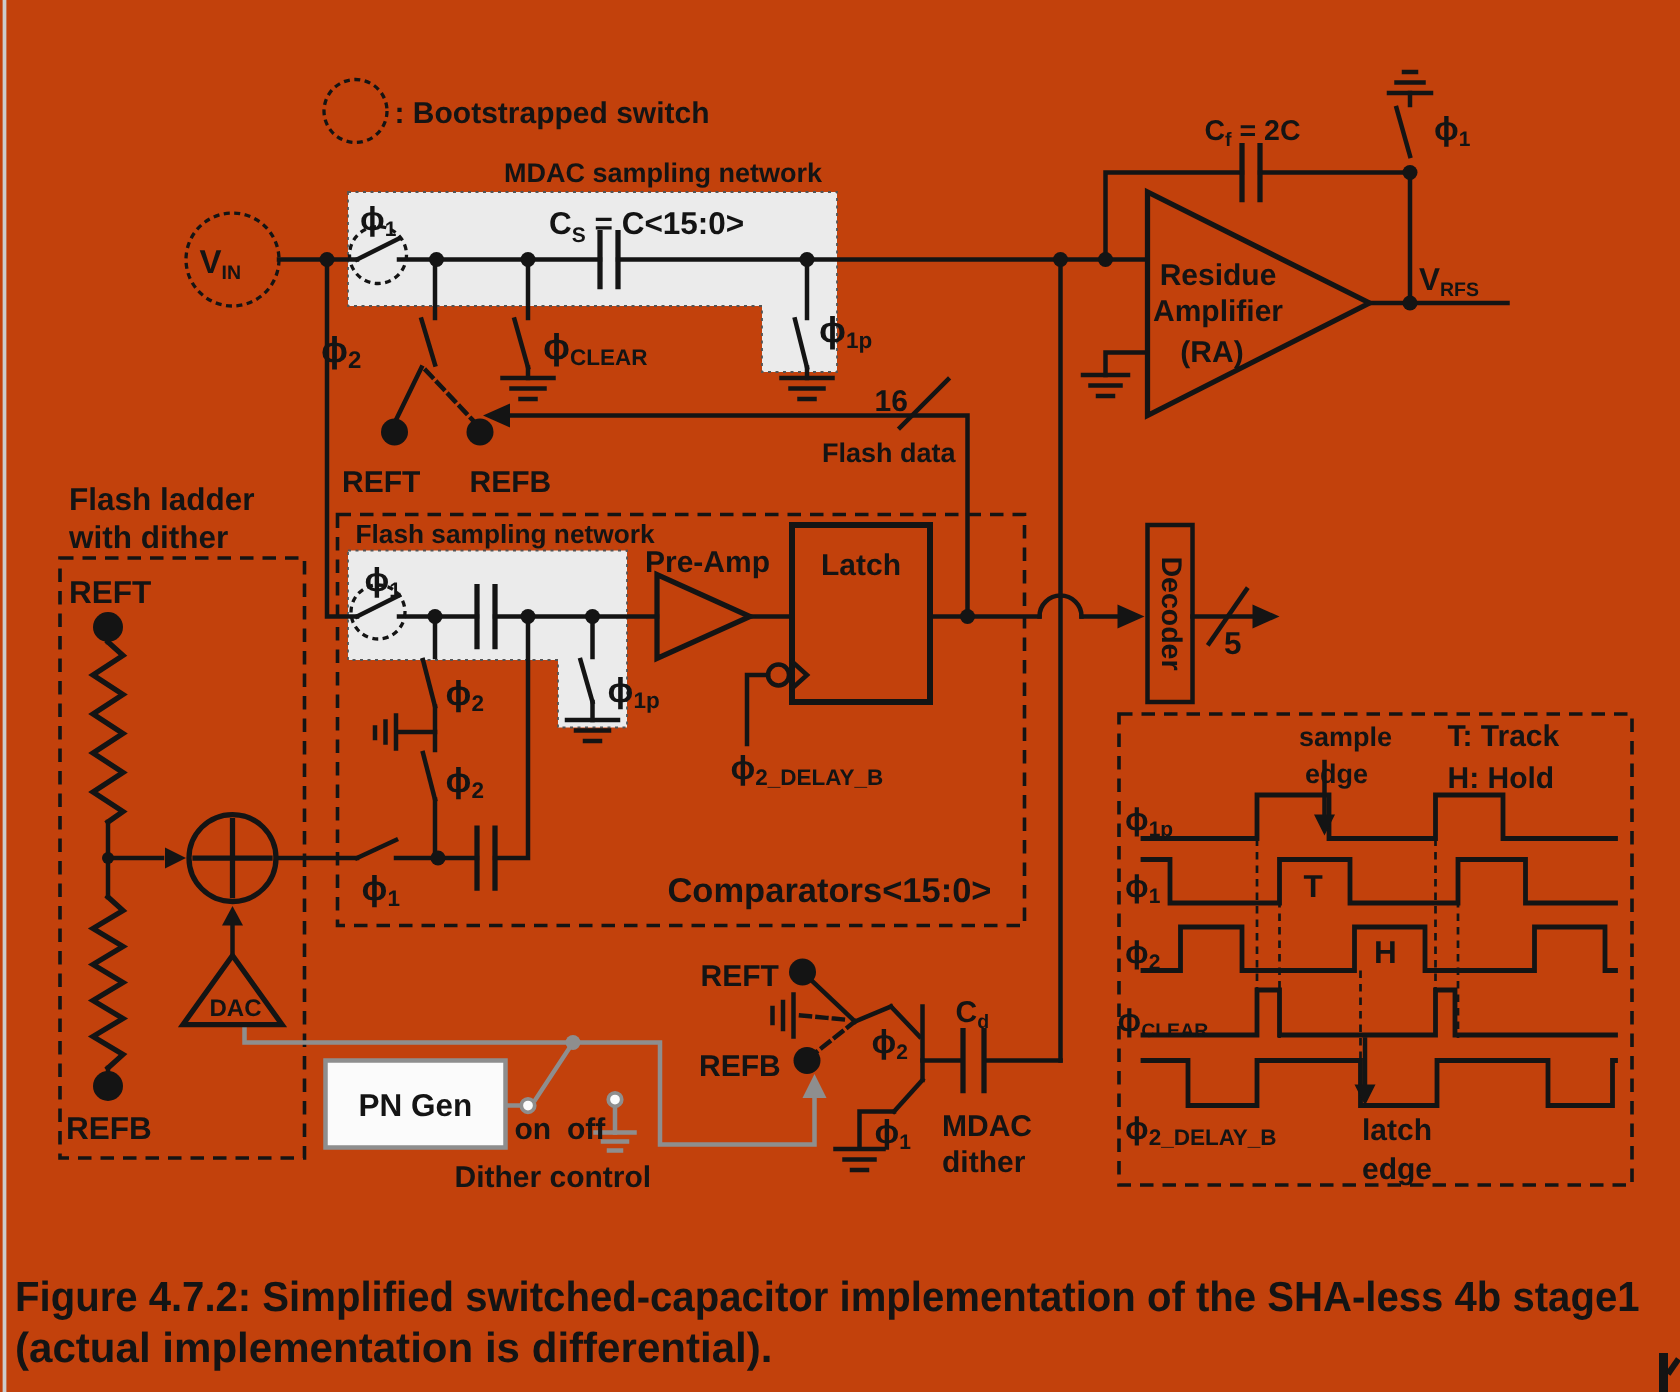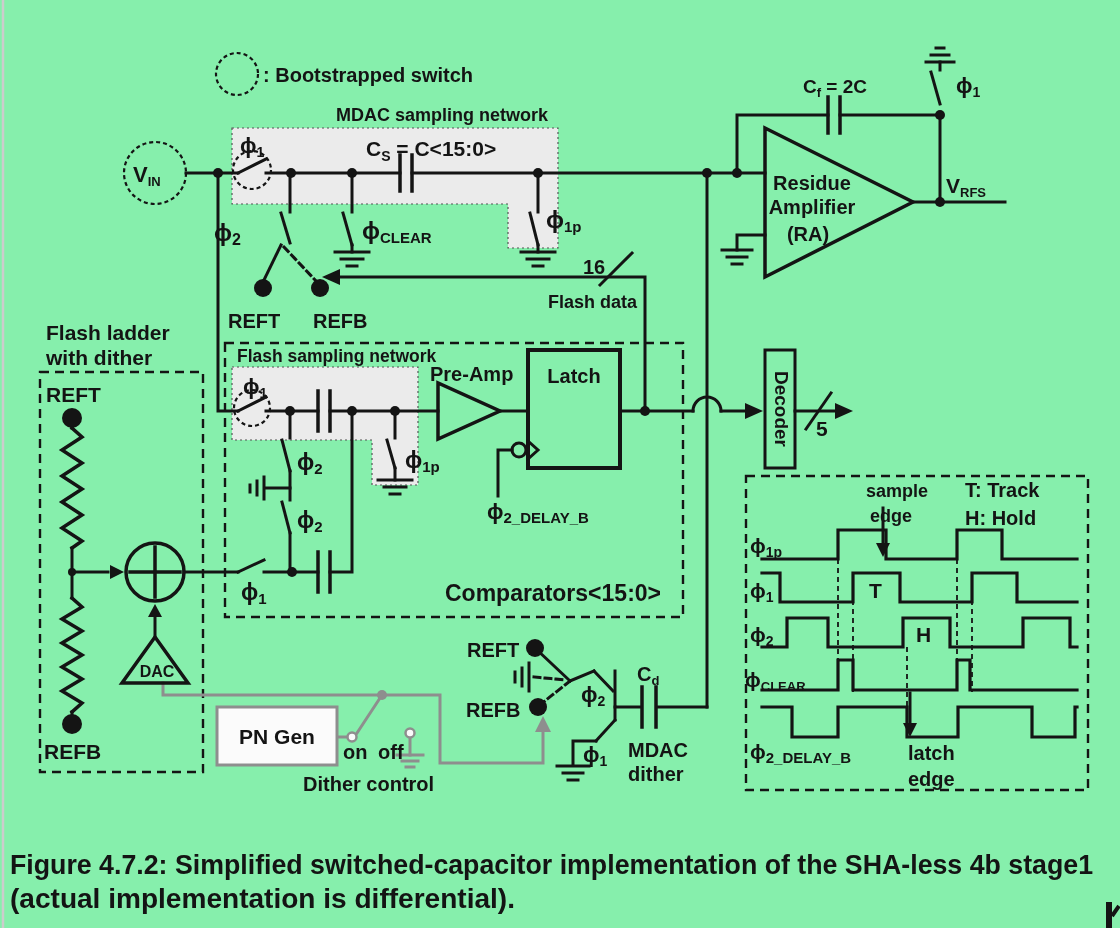--- a/index.html
+++ b/index.html
@@ -1,16 +1,16 @@
 <!DOCTYPE html>
 <html><head>
 <meta charset="utf-8">
 <style>
   html,body{margin:0;padding:0;background:#fbfbfb;}
-  .stage{position:relative;width:1120px;height:928px;background:#86efac;overflow:hidden;}
+  .stage{position:relative;width:1120px;height:928px;background:#c2410c;overflow:hidden;}
   svg{display:block;}
   .txt{font-family:"Liberation Sans",sans-serif;font-weight:bold;fill:#141414;}
   .w  {stroke:#141414;stroke-width:3;fill:none;stroke-linecap:square;stroke-linejoin:miter;}
   .w2 {stroke:#141414;stroke-width:3.5;fill:none;stroke-linecap:square;stroke-linejoin:miter;}
   .wv {stroke:#141414;stroke-width:3.2;fill:none;stroke-linecap:square;stroke-linejoin:miter;}
   .gw {stroke:#8e8e8e;stroke-width:3;fill:none;stroke-linecap:square;}
   .dash-box{stroke:#141414;stroke-width:2.4;fill:none;stroke-dasharray:9 6;}
   .dash-circ{stroke:#141414;stroke-width:2.2;fill:none;stroke-dasharray:4 3;}
   .dash-wire{stroke:#141414;stroke-width:3;fill:none;stroke-dasharray:6 5;stroke-linecap:square;}
   .cursor{stroke:#141414;stroke-width:1.8;fill:none;stroke-dasharray:5 4;}

